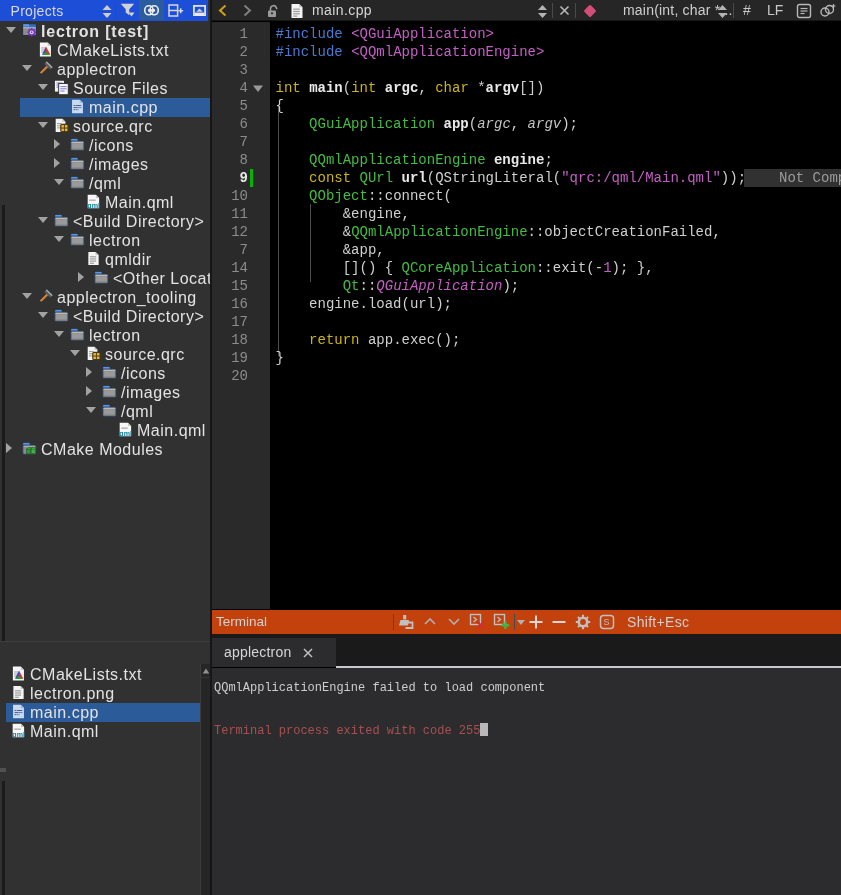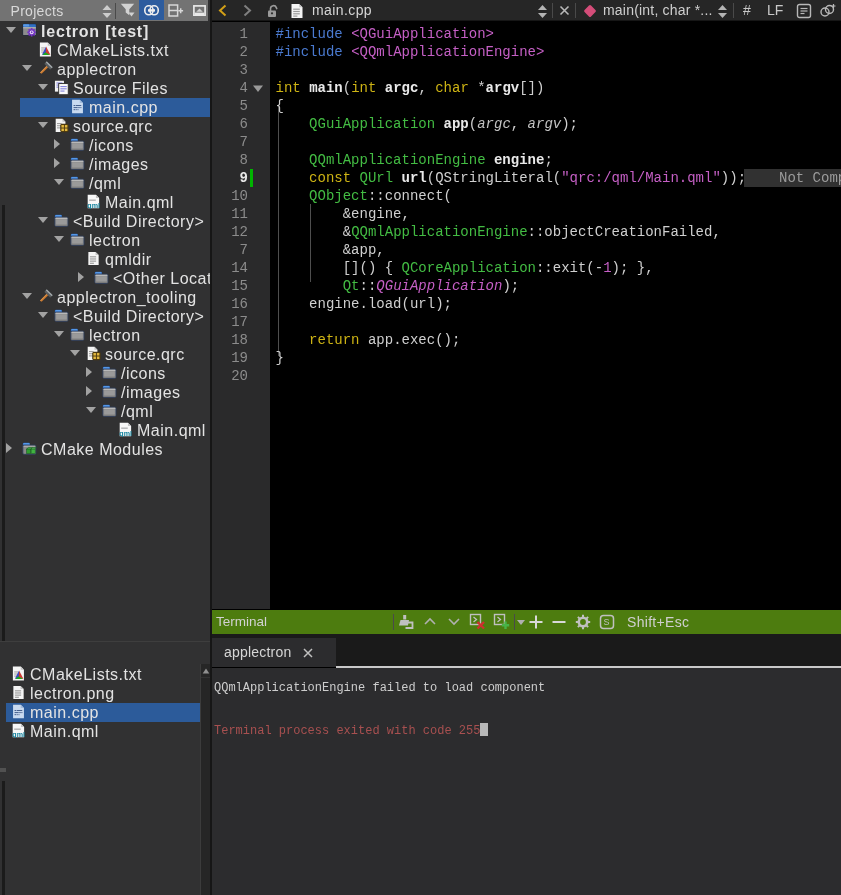--- a/index.html
+++ b/index.html
@@ -2,21 +2,21 @@
 <html><head>
 <meta charset="utf-8">
 <style>
 * { margin:0; padding:0; box-sizing:border-box; }
 html,body { width:841px; height:895px; background:#000; overflow:hidden; }
 body { font-family:"Liberation Sans", sans-serif; }
 .abs { position:absolute; }
 #root { position:relative; width:841px; height:895px; background:#000; }
 
 #sidebar { position:absolute; left:0; top:0; width:210px; height:895px; background:#313132; }
-.phead { position:absolute; left:0; width:208px; height:21px; background:#737373; }
+.phead { position:absolute; left:0; width:208px; height:21px; background:#1d4ed8; }
 .phead .title { position:absolute; left:10.5px; top:2.5px; font-size:14px; letter-spacing:0.3px; color:#d9d9d9; }
 .vsep { position:absolute; width:1px; background:#4a4a4a; }
 
 .row { position:absolute; left:0; width:210px; height:19px; }
 .row .txt { position:absolute; top:1px; font-size:16px; letter-spacing:0.5px; color:#e3e3e3; white-space:pre; }
 .row .bold { font-weight:bold; letter-spacing:0.8px; }
 .sel { background:#2c5b9a; }
 .arrow-d { position:absolute; width:0; height:0; border-left:5px solid transparent; border-right:5px solid transparent; border-top:6.5px solid #a2a2a2; top:5.5px; }
 .arrow-r { position:absolute; width:0; height:0; border-top:5px solid transparent; border-bottom:5px solid transparent; border-left:6.5px solid #a2a2a2; top:3.5px; }
 .icon { position:absolute; top:1px; width:15px; height:15px; }
@@ -27,21 +27,21 @@
 .lnum { position:absolute; width:37px; text-align:right; font-family:"Liberation Mono", monospace; font-size:14px; color:#8c8c8c; height:18px; line-height:18px; }
 .code { position:absolute; left:64.5px; font-family:"Liberation Mono", monospace; font-size:14px; line-height:18px; height:18px; white-space:pre; color:#cfcfcf; }
 .kw { color:#ceb414; }
 .tp { color:#43bc43; }
 .mg { color:#c55fc5; }
 .pp { color:#4a7ad0; }
 .dc { color:#e9e9e9; font-weight:bold; }
 .it { color:#c3c3c3; font-style:italic; }
 .mgit { color:#c55fc5; font-style:italic; }
 
-#thead { position:absolute; left:211px; top:610px; width:630px; height:24px; background:#4d7c0f;padding-left:45px; }
+#thead { position:absolute; left:211px; top:610px; width:630px; height:24px; background:#c2410c;padding-left:45px; }
 #tabbar { position:absolute; left:211px; top:634px; width:630px; height:33px; background:#1a1a1a; }
 #tab { position:absolute; left:0px; top:4px; width:125px; height:29px; background:#2c2c2e; }
 #tcontent { position:absolute; left:211px; top:667.5px; width:630px; height:227.5px; background:#2c2c2e; }
 .tline { position:absolute; left:3px; font-family:"Liberation Mono", monospace; font-size:12px; line-height:14px; height:14px; white-space:pre; color:#cdcdcd; }
 </style>
 </head>
 <body>
 <div id="root">
 <svg width="0" height="0" style="position:absolute">
 <defs>
@@ -417,21 +417,21 @@
         <path d="M6.5 15 L11 10 L2 10 Z" fill="#b4b4b4"></path>
     </svg>
     <div class="vsep" style="left:341px;top:3px;height:15px;background:#4a4a4a;"></div>
     <svg class="abs" style="left:347px;top:4px" width="13" height="13" viewBox="0 0 13 13">
       <path d="M2.5 2.5 L10.5 10.5 M10.5 2.5 L2.5 10.5" stroke="#b8b8b8" stroke-width="1.6"></path>
     </svg>
     <div class="vsep" style="left:364px;top:3px;height:15px;background:#4a4a4a;"></div>
     <svg class="abs" style="left:371px;top:3px" width="16" height="16" viewBox="0 0 16 16">
       <rect x="3.4" y="3.4" width="9.2" height="9.2" rx="1.5" fill="#d44d79" transform="rotate(45 8 8)"></rect>
     </svg>
-    <span class="abs" style="left:392px;top:2px;font-size:14px;letter-spacing:0.2px;color:#cfcfcf;">main(int, char *...</span>
+    <span class="abs" style="left:412px;top:2px;font-size:14px;letter-spacing:0.2px;color:#cfcfcf;">main(int, char *...</span>
     <svg class="abs" style="left:505px;top:2.5px" width="13" height="17" viewBox="0 0 13 17">
       <path d="M6.5 2 L11 7 L2 7 Z" fill="#b4b4b4"></path>
         <path d="M6.5 15 L11 10 L2 10 Z" fill="#b4b4b4"></path>
     </svg>
     <div class="vsep" style="left:522px;top:3px;height:15px;background:#4a4a4a;"></div>
     <span class="abs" style="left:532px;top:2px;font-size:14px;color:#c8c8c8;">#</span>
     <span class="abs" style="left:556px;top:2px;font-size:14px;color:#c8c8c8;">LF</span>
     <svg class="abs" style="left:585px;top:3px" width="16" height="16" viewBox="0 0 16 16">
       <rect x="1.5" y="1.5" width="13" height="13" rx="2" fill="none" stroke="#b8b8b8" stroke-width="1.4"></rect>
       <line x1="4.5" y1="5.5" x2="11.5" y2="5.5" stroke="#b8b8b8" stroke-width="1.2"></line>

